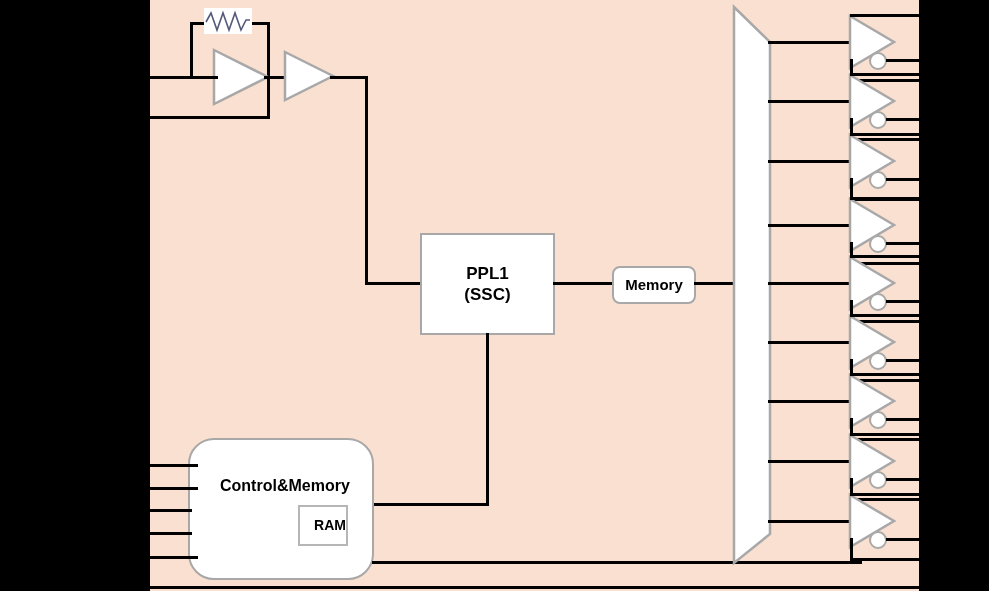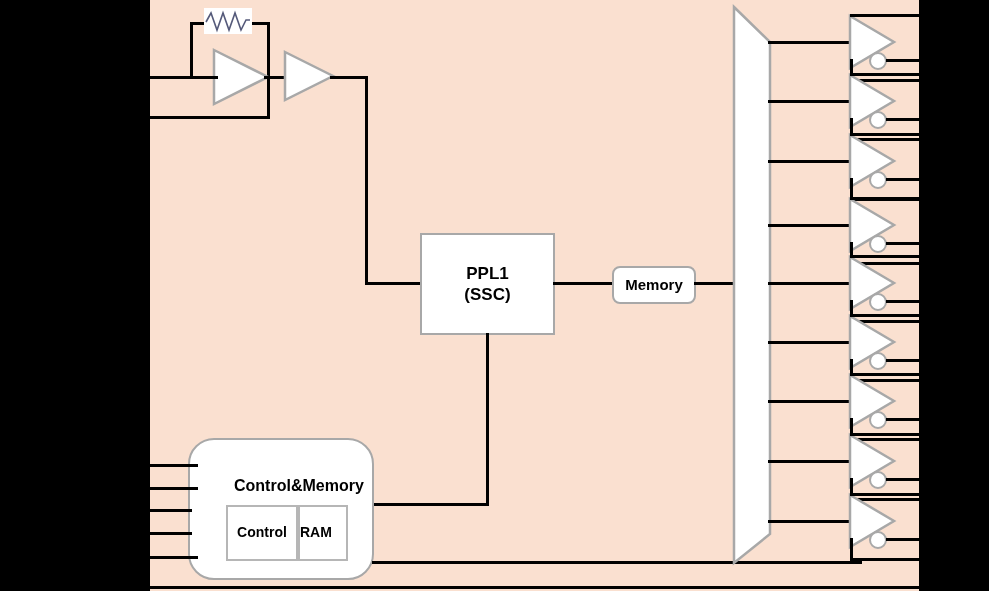--- a/index.html
+++ b/index.html
@@ -116,25 +116,22 @@
     <div class="blk round" style="left:462px;top:266px;width:84px;height:38px;font-size:15px;">
       <span>Memory</span>
     </div>
 
     <div class="w wh" style="left:544px;top:282px;width:46px;"></div>
 
     <div class="w wv" style="left:336px;top:333px;width:3px;height:172px;"></div>
     <div class="w wh" style="left:222px;top:503px;width:117px;"></div>
 
     <div class="blk round-lg" style="left:38px;top:438px;width:186px;height:142px;justify-content:flex-start;">
-      <div class="ctrl-title" style="left:44px;top:36px;">Control&amp;Memory</div>
-      <div style="position:absolute;left:36px;top:65px;width:72px;height:56px;border:2px solid #b6b6b6;box-sizing:border-box;display:flex;align-items:center;justify-content:center;font-size:14px;font-weight:bold;">
-        <span>Control</span>
-      </div>
-      <div style="position:absolute;left:108px;top:65px;width:50px;height:56px;border:2px solid #b6b6b6;box-sizing:border-box;display:flex;align-items:center;justify-content:flex-start;font-size:14px;font-weight:bold;">
+      <div class="ctrl-title" style="left:30px;top:36px;">Control&amp;Memory</div>
+      <div style="position:absolute;left:108px;top:65px;width:50px;height:41px;border:2px solid #b6b6b6;box-sizing:border-box;display:flex;align-items:center;justify-content:flex-end;font-size:14px;font-weight:bold;">
         <span>RAM</span>
       </div>
     </div>
 
     <div class="w wh" style="left:0px;top:464px;width:48px;"></div>
     <div class="w wh" style="left:0px;top:487px;width:48px;"></div>
     <div class="w wh" style="left:0px;top:509px;width:42px;"></div>
     <div class="w wh" style="left:0px;top:532px;width:42px;"></div>
     <div class="w wh" style="left:0px;top:556px;width:48px;"></div>
 

